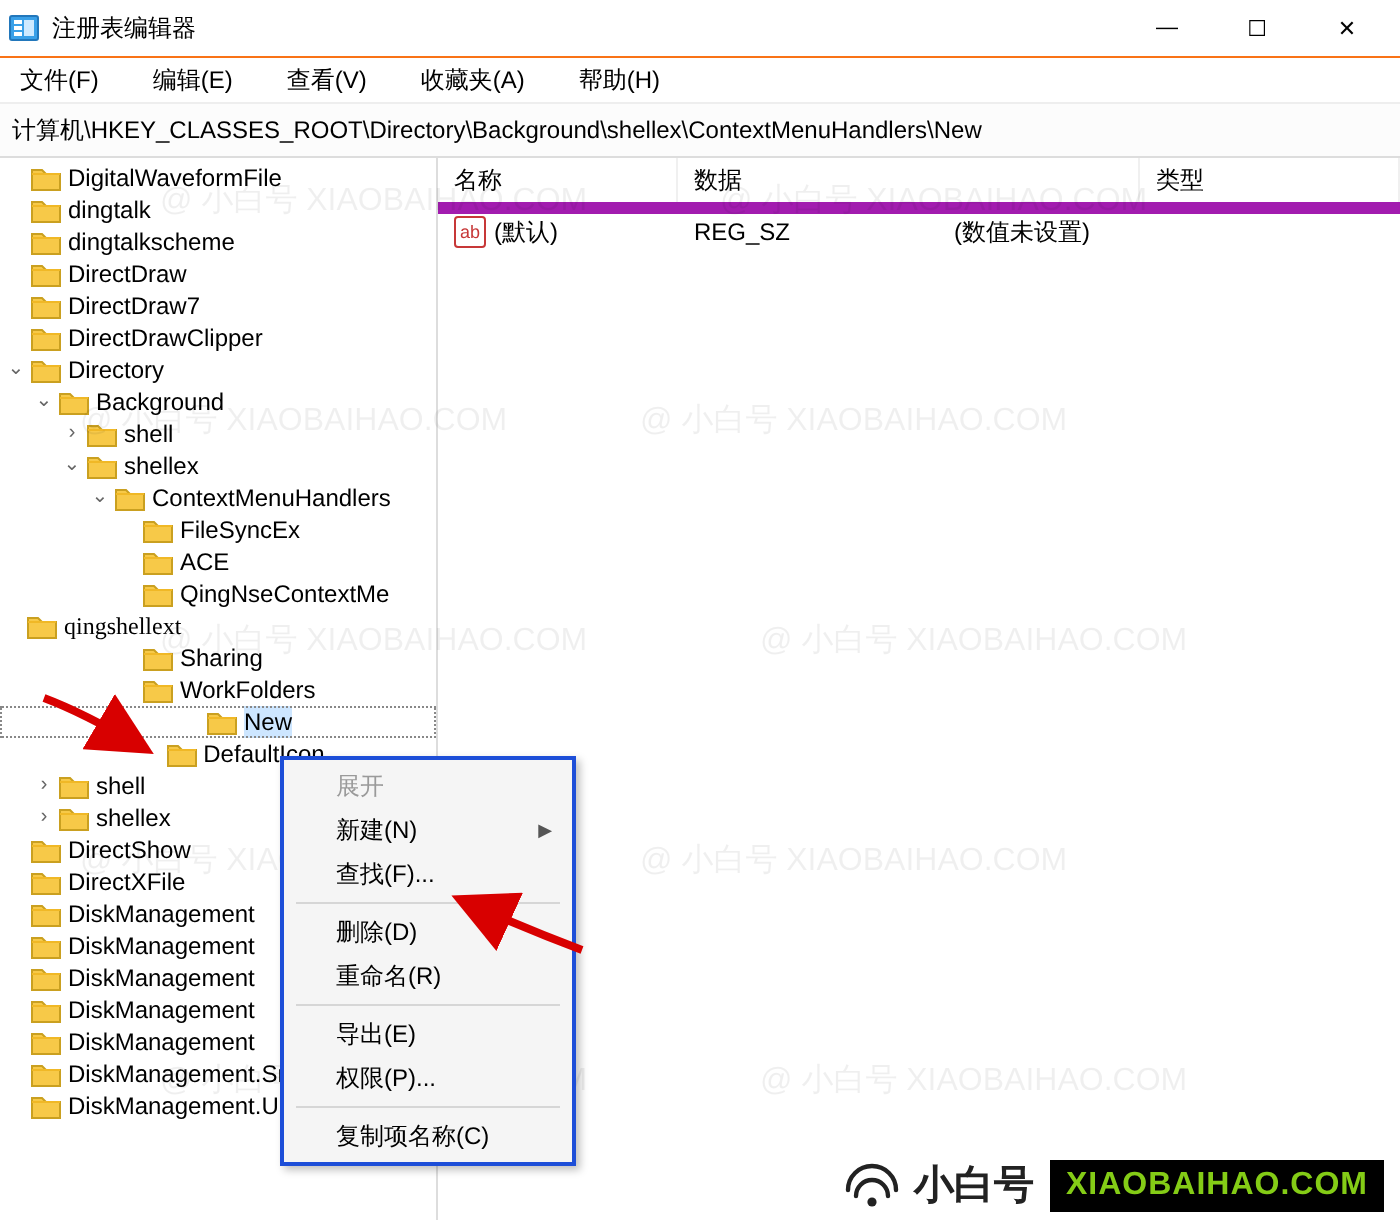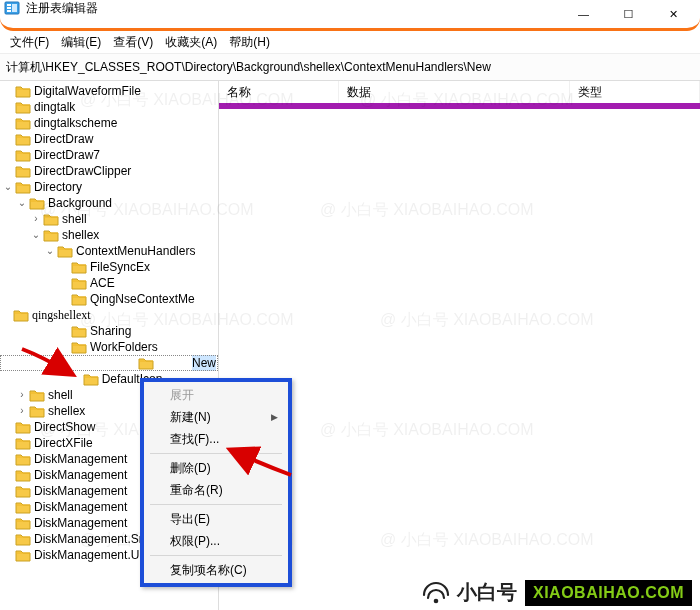--- a/index.html
+++ b/index.html
@@ -12,23 +12,23 @@
     background: #fff;
     color: #000;
     overflow: hidden;
     position: relative;
   }
 
   
   .titlebar {
     height: 28px;
     display: flex;
+    align-items: center;
     padding: 0 4px;
-    border-bottom: 3px solid #f97316;
-    border-radius: 13px;
+    border-bottom: 1px solid #f97316;
   }
   .titlebar .app-icon {
     width: 16px; height: 16px;
     margin-right: 6px;
     display: inline-flex;
     align-items: center; justify-content: center;
   }
   .titlebar .title-text { flex: 0 0 auto; }
   .titlebar .spacer { flex: 1 1 auto; }
   .win-btn {
@@ -37,21 +37,21 @@
     font-family: "Segoe UI Symbol", sans-serif;
     font-size: 11px;
   }
 
   
   .menubar {
     height: 22px;
     display: flex;
     align-items: center;
     padding: 0 4px;
-    gap: 0;
+    gap: 15px;
   }
   .menubar span { padding: 2px 6px; }
 
   
   .addressbar {
     height: 22px;
     display: flex;
     align-items: center;
     padding: 2px 6px;
     border-top: 1px solid #eee;
@@ -155,21 +155,21 @@
     background: #fff;
   }
 
   
   .ctx-menu {
     position: absolute;
     left: 140px;
     top: 378px;
     width: 140px;
     background: #f5f5f5;
-    border: 4px solid #1d4ed8;
+    border: 2px solid #1d4ed8;
     box-shadow: 2px 2px 4px rgba(0,0,0,0.25);
     padding: 2px;
     z-index: 50;
   }
   .ctx-item {
     height: 22px;
     display: flex;
     align-items: center;
     padding: 0 24px 0 24px;
     position: relative;
@@ -447,21 +447,21 @@
       <div class="tree-row" style="padding-left: 58px;">
         <span class="toggle"></span>
         <span class="folder">
           <svg width="16" height="14" viewBox="0 0 16 14">
   <path d="M1 3 L1 13 L15 13 L15 5 L8 5 L6 3 Z" fill="#f7c948" stroke="#caa020"></path>
   <path d="M1 5 L15 5" stroke="#f0b826"></path>
 </svg>
         </span>
         <span class="label">WorkFolders</span>
       </div>
-      <div class="tree-row selected" style="padding-left: 90px; justify-content: space-between;">
+      <div class="tree-row selected" style="padding-left: 90px;">
         <span class="toggle"></span>
         <span class="folder">
           <svg width="16" height="14" viewBox="0 0 16 14">
   <path d="M1 3 L1 13 L15 13 L15 5 L8 5 L6 3 Z" fill="#f7c948" stroke="#caa020"></path>
   <path d="M1 5 L15 5" stroke="#f0b826"></path>
 </svg>
         </span>
         <span class="label">New</span>
       </div>
       <div class="tree-row" style="padding-left: 16px; justify-content: center;">
@@ -583,20 +583,28 @@
 </svg>
         </span>
         <span class="label">DiskManagement.UITasks</span>
       </div>
     </div>
   <div class="list-pane">
     <div class="list-header">
       <div class="col name">名称</div>
       <div class="col data">数据</div>
       <div class="col type">类型</div>
+    </div>
+    <div class="list-row">
+      <div class="cell name">
+        <span class="ab-icon">ab</span>
+        <span>(默认)</span>
+      </div>
+      <div class="cell type">REG_SZ</div>
+      <div class="cell data">(数值未设置)</div>
     </div>
   </div>
 </div>
 
 <div class="ctx-menu">
   <div class="ctx-item disabled">
     <span>展开</span>
   </div>
   <div class="ctx-item">
     <span>新建(N)</span>

